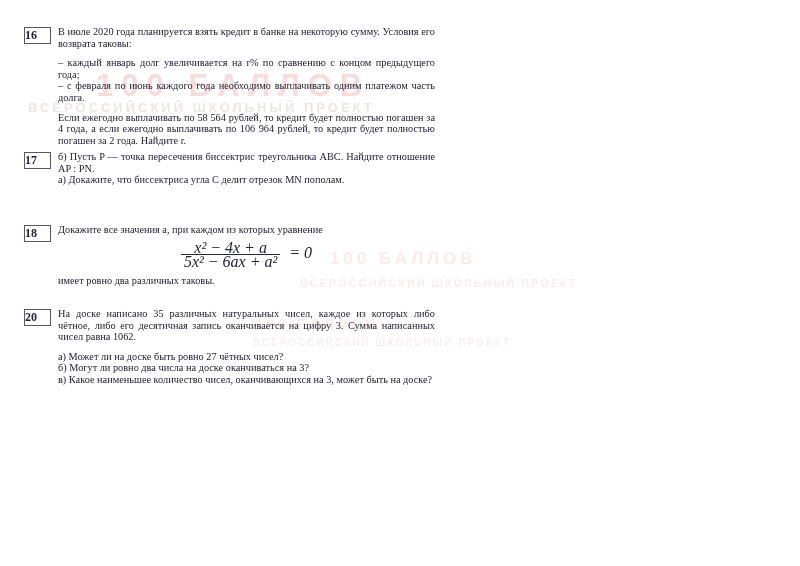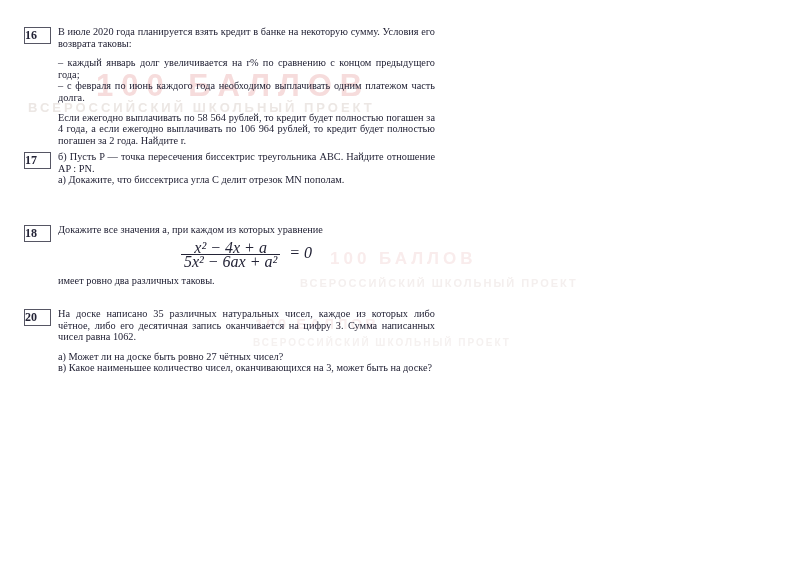--- a/index.html
+++ b/index.html
@@ -77,17 +77,18 @@
       </div>
       <p>имеет ровно два различных таковы.</p>
     </div>
   </div>
 
   <div class="task t19">
     <div class="numbox">20</div>
     <div class="tbody">
       <p class="mb">На доске написано 35 различных натуральных чисел, каждое из которых либо чётное, либо его десятичная запись оканчивается на цифру 3. Сумма написанных чисел равна 1062.</p>
       <p>а) Может ли на доске быть ровно 27 чётных чисел?</p>
+      <p>б) Могут ли ровно два числа на доске оканчиваться на 3?</p>
       <p>в) Какое наименьшее количество чисел, оканчивающихся на 3, может быть на доске?</p>
     </div>
   </div>
 
 </div>
 
 </body></html>

